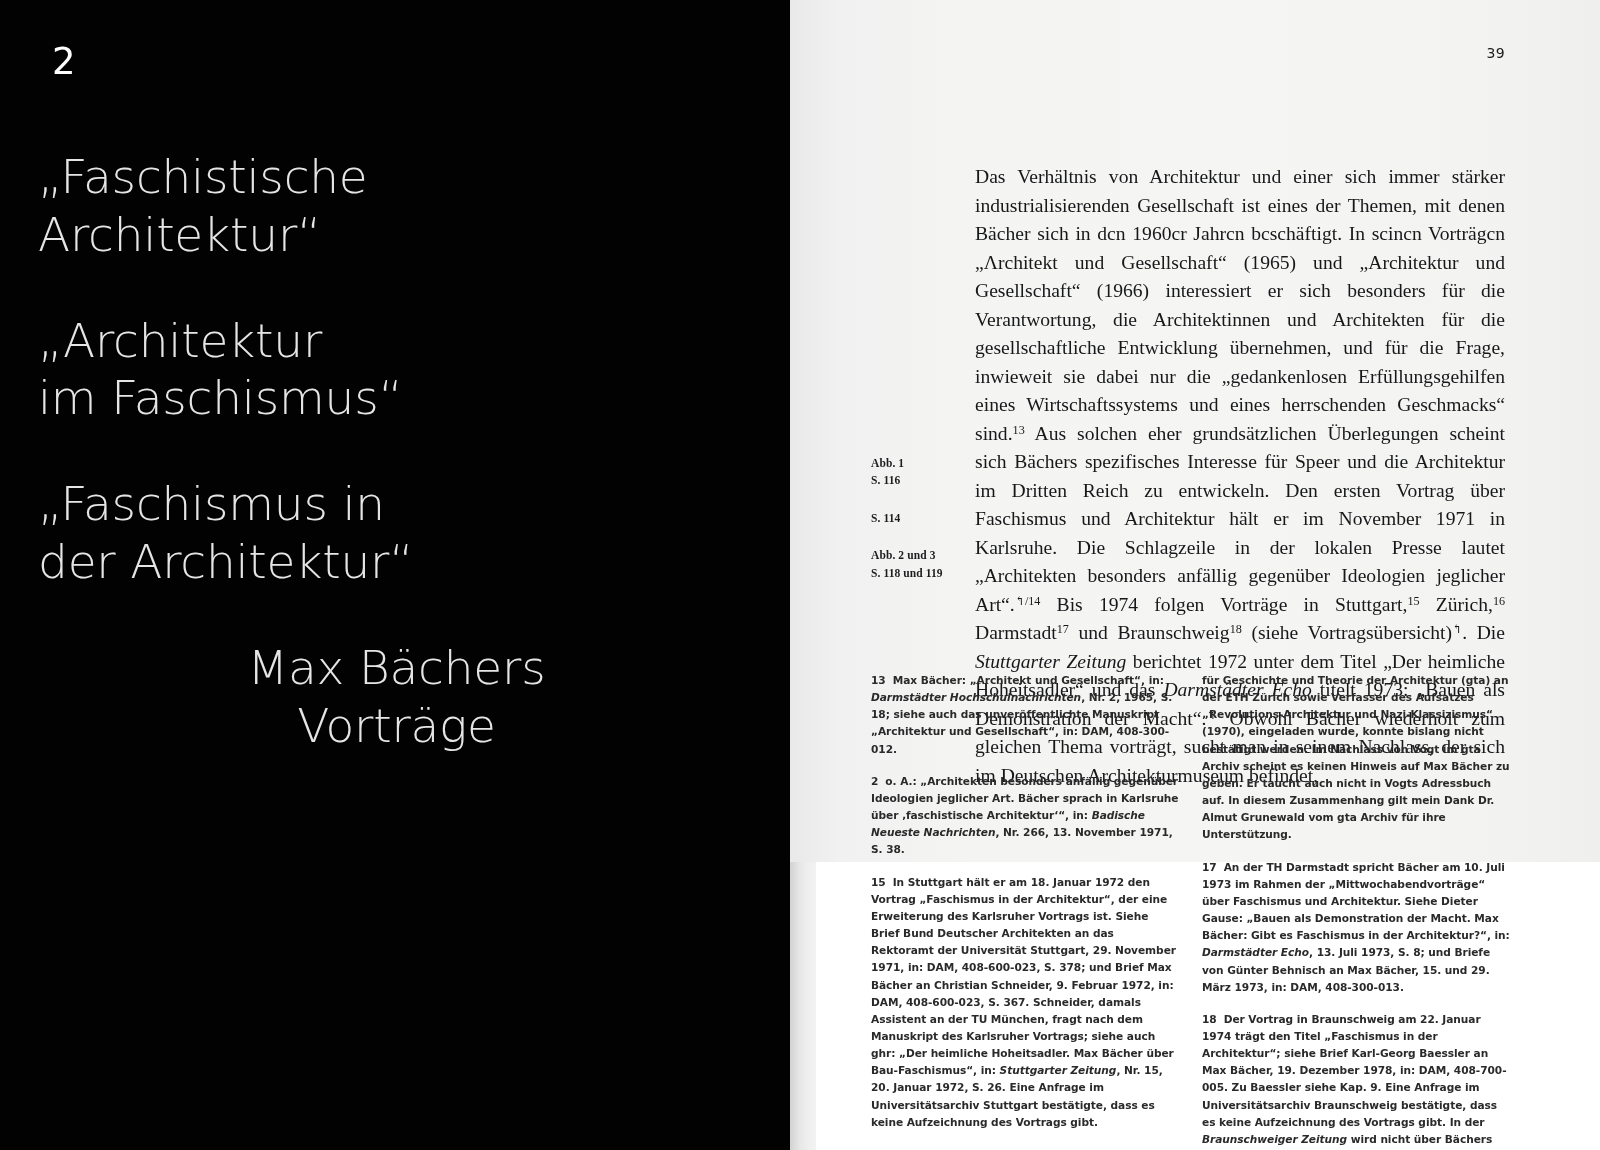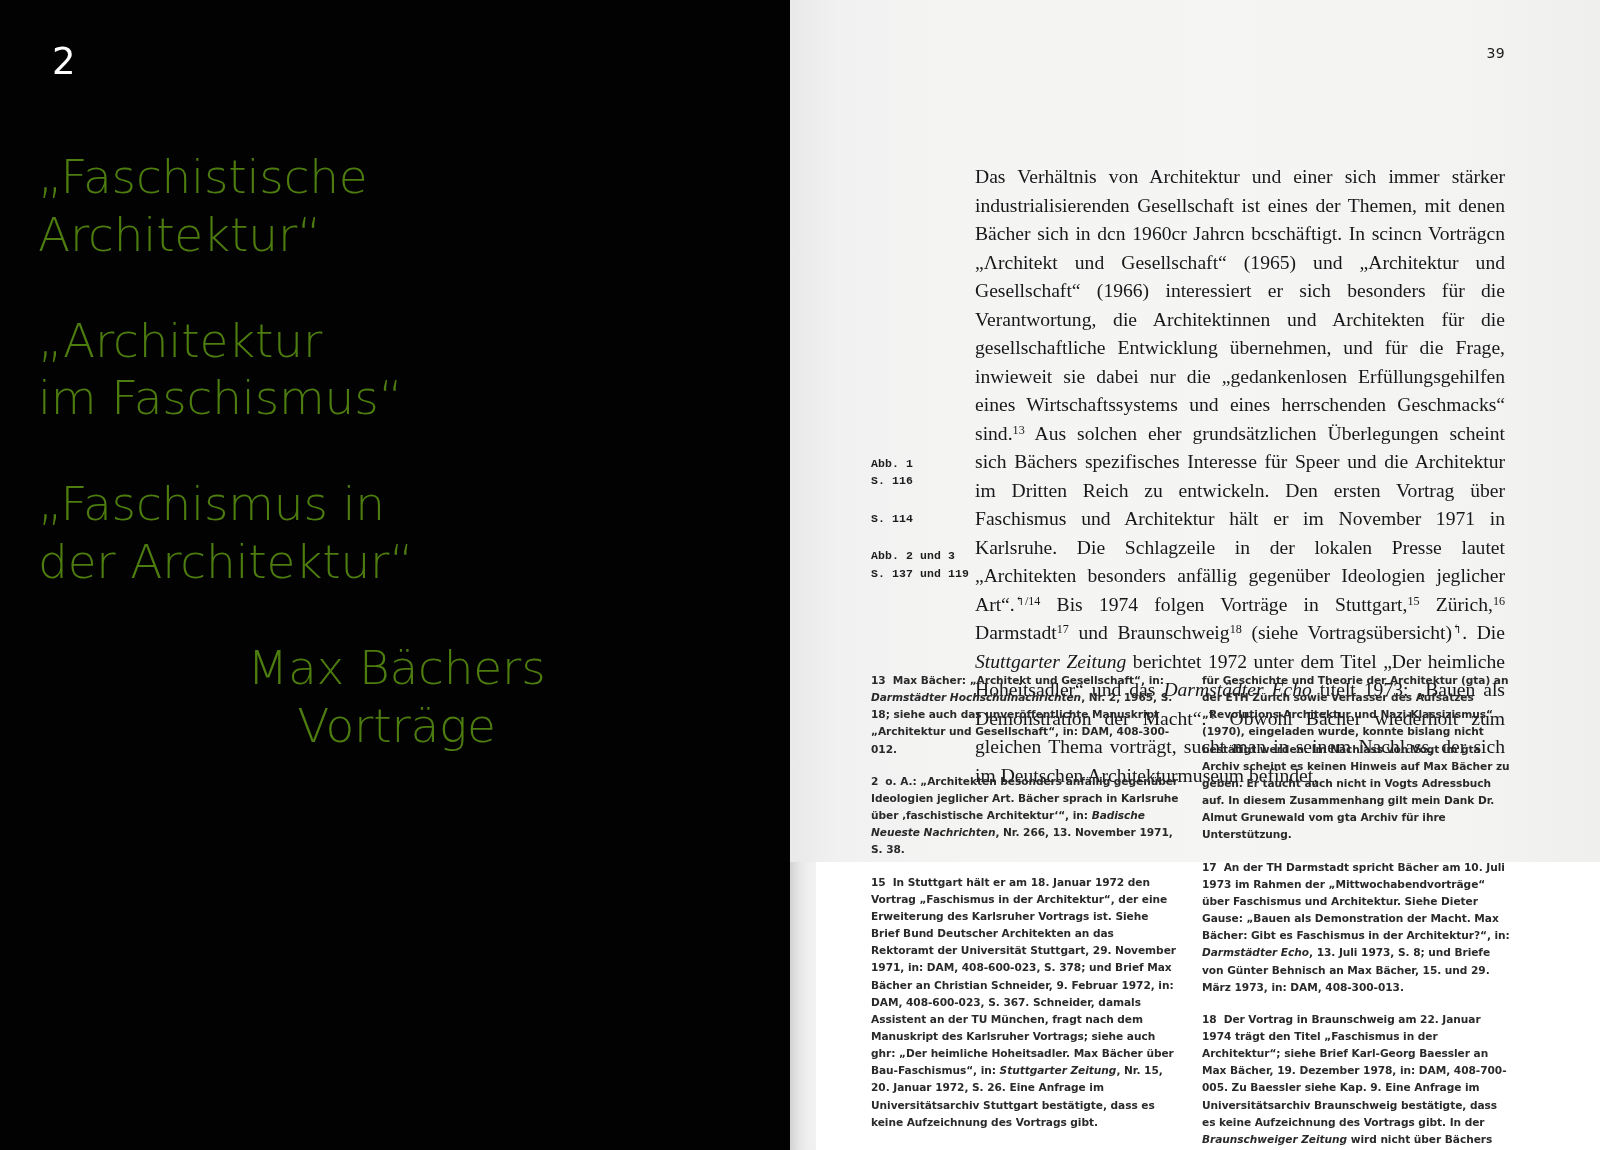--- a/index.html
+++ b/index.html
@@ -43,21 +43,21 @@
   }
 
   #left-titles {
     position: absolute;
     left: 38px;
     top: 148px;
     width: 700px;
   }
 
   .big-title {
-    color: #4d7c0f;
+    color: #e5e5e5;
     font-family: "DejaVu Sans", sans-serif;
     font-size: 47px;
     font-weight: 300;
     line-height: 1.23;
     letter-spacing: -0.2px;
     margin: 0 0 48px 0;
     white-space: pre-line;
   }
   .big-title:last-child { margin-bottom: 0; text-align: center; }
   .big-title.t2 { margin-top: 24px; }
@@ -93,21 +93,21 @@
     color: #1b1b1b;
     letter-spacing: 0.3px;
   }
 
   
   #margin-notes {
     position: absolute;
     left: 81px;
     top: 455px;
     width: 105px;
-    font-family: Liberation Mono, monospace;
+    font-family: Liberation Serif, serif;
     font-size: 11.5px;
     font-weight: 700;
     color: #1d1d1d;
     line-height: 1.52;
     letter-spacing: 0.1px;
   }
   .margin-note { margin-bottom: 20px; white-space: pre-line; }
   .margin-note:last-child { margin-bottom: 0; }
 
   
@@ -183,21 +183,21 @@
 
   <div id="page-right">
 
     <div id="folio">39</div>
 
     <div id="margin-notes">
       <div class="margin-note">Abb. 1
 S. 116</div>
       <div class="margin-note">S. 114</div>
       <div class="margin-note">Abb. 2 und 3
-S. 137 und 119</div>
+S. 118 und 119</div>
     </div>
 
     <div id="body-text">Das Verhältnis von Architektur und einer sich immer stärker industrialisierenden Gesellschaft ist eines der Themen, mit denen Bächer sich in dcn 1960cr Jahrcn bcschäftigt. In scincn Vorträgcn „Λrchitekt und Gesellschaft“ (1965) und „Architektur und Gesellschaft“ (1966) interessiert er sich besonders für die Verantwortung, die Architektinnen und Architekten für die gesellschaftliche Entwicklung übernehmen, und für die Frage, inwieweit sie dabei nur die „gedankenlosen Erfüllungsgehilfen eines Wirtschaftssystems und eines herrschenden Geschmacks“ sind.<sup>13</sup> Aus solchen eher grundsätzlichen Überlegungen scheint sich Bächers spezifisches Interesse für Speer und die Architektur im Dritten Reich zu entwickeln. Den ersten Vortrag über Faschismus und Architektur hält er im November 1971 in Karlsruhe. Die Schlagzeile in der lokalen Presse lautet „Architekten besonders anfällig gegenüber Ideologien jeglicher Art“.<sup>↰/14</sup> Bis 1974 folgen Vorträge in Stuttgart,<sup>15</sup> Zürich,<sup>16</sup> Darmstadt<sup>17</sup> und Braunschweig<sup>18</sup> (siehe Vortragsübersicht)<sup>↰</sup>. Die <i>Stuttgarter Zeitung</i> berichtet 1972 unter dem Titel „Der heimliche Hoheitsadler“ und das <i>Darmstädter Echo</i> titelt 1973: „Bauen als Demonstration der Macht“.<sup>↰</sup> Obwohl Bächer wiederholt zum gleichen Thema vorträgt, sucht man in seinem Nachlass, der sich im Deutschen Architekturmuseum befindet,</div>
 
     <div id="footnotes">
       <div class="fn-col">
           <div class="fn"><b class="num">13</b><span>Max Bächer: „Architekt und Gesellschaft“, in: <i>Darmstädter Hochschulnachrichten</i>, Nr. 2, 1965, S. 18; siehe auch das unveröffentlichte Manuskript „Architektur und Gesellschaft“, in: DAM, 408-300-012.</span></div>
           <div class="fn"><b class="num">2</b><span>o. A.: „Architekten besonders anfällig gegenüber Ideologien jeglicher Art. Bächer sprach in Karlsruhe über ‚faschistische Architektur‘“, in: <i>Badische Neueste Nachrichten</i>, Nr. 266, 13. November 1971, S. 38.</span></div>
           <div class="fn"><b class="num">15</b><span>In Stuttgart hält er am 18. Januar 1972 den Vortrag „Faschismus in der Architektur“, der eine Erweiterung des Karlsruher Vortrags ist. Siehe Brief Bund Deutscher Architekten an das Rektoramt der Universität Stuttgart, 29. November 1971, in: DAM, 408-600-023, S. 378; und Brief Max Bächer an Christian Schneider, 9. Februar 1972, in: DAM, 408-600-023, S. 367. Schneider, damals Assistent an der TU München, fragt nach dem Manuskript des Karlsruher Vortrags; siehe auch ghr: „Der heimliche Hoheitsadler. Max Bächer über Bau-Faschismus“, in: <i>Stuttgarter Zeitung</i>, Nr. 15, 20. Januar 1972, S. 26. Eine Anfrage im Universitätsarchiv Stuttgart bestätigte, dass es keine Aufzeichnung des Vortrags gibt.</span></div>
           <div class="fn"><b class="num">16</b><span>Die Präsentation in Zürich muss 1973 und zwar nach dem 22. März stattgefunden haben; vgl. Max Bächers Notizen, in: DAM, 408-600-023, S. 463. Die Vermutung, dass Bächer von Adolf Max Vogt, Gründer des Instituts</span></div>

